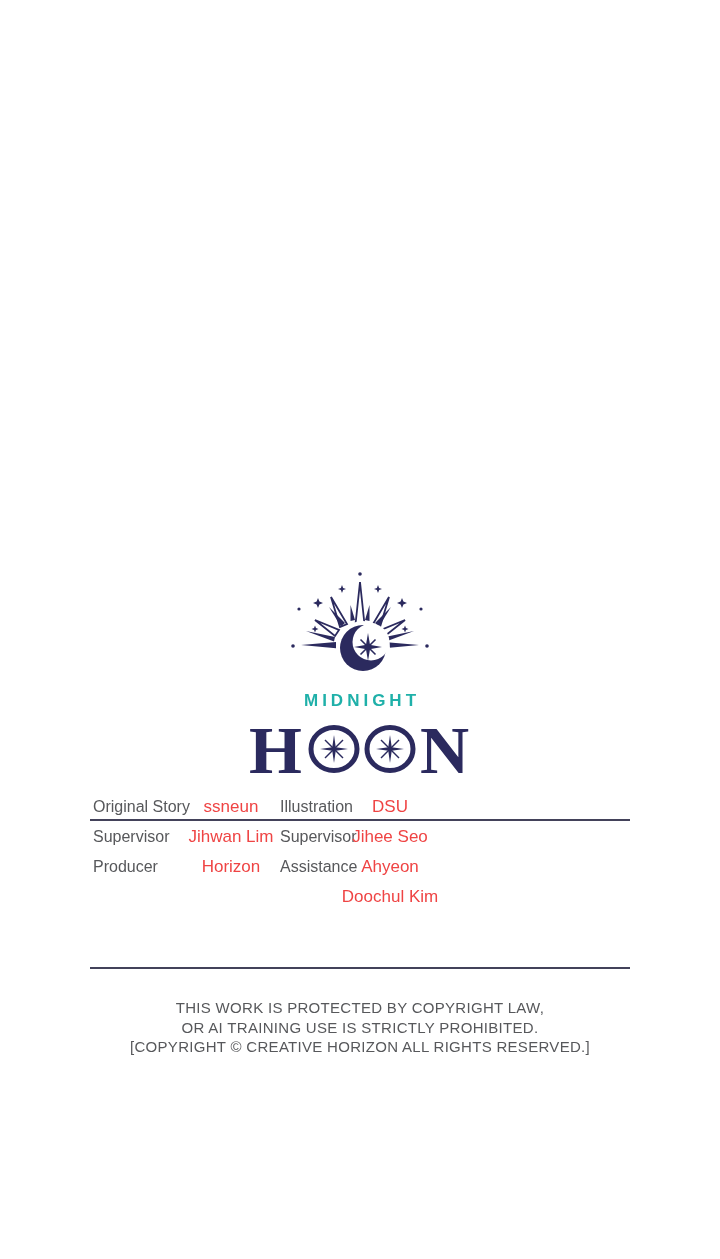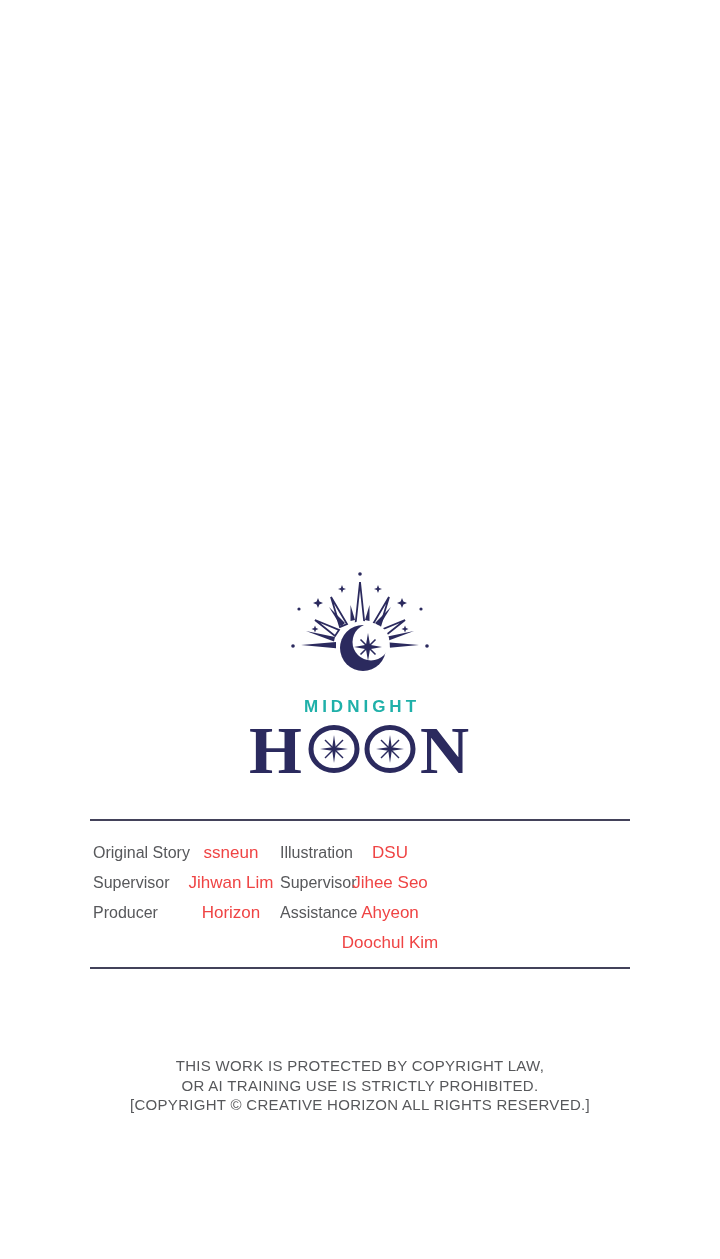--- a/index.html
+++ b/index.html
@@ -6,49 +6,49 @@
   .page{position:relative;width:720px;height:1259px;background:#ffffff;overflow:hidden;
         font-family:"Liberation Sans",sans-serif;margin:0 auto;}
 
   
   .logo{position:absolute;top:569px;left:50%;transform:translateX(-50%);
         width:148px;height:110px;}
 
   
   .subtitle{position:absolute;top:692px;left:0;width:720px;text-align:center;
             color:#1fb0a9;font-size:17px;font-weight:700;letter-spacing:4px;padding-left:4px;
-            box-sizing:border-box;line-height:17px;margin-top:6px;}
+            box-sizing:border-box;line-height:17px;}
 
   
   .title{position:absolute;top:716px;left:0;width:720px;display:flex;
          justify-content:center;align-items:baseline;gap:4px;
          font-family:"Liberation Serif",serif;font-weight:700;color:#2b2a5e;
          font-size:68px;line-height:1;letter-spacing:2px;}
   .title .o-star{width:52px;height:48px;margin-bottom:-2px;}
 
   
   .rule{position:absolute;left:90px;width:540px;height:2px;background:#43425a;}
   .rule-top{top:819px;}
   .rule-bottom{top:967px;}
 
   
-  .credits{position:absolute;top:838px;left:90px;width:540px;height:122px;}
+  .credits{position:absolute;top:792px;left:90px;width:540px;height:122px;}
   .stack{position:absolute;top:0;}
   .cell{height:30px;line-height:30px;white-space:nowrap;}
   .lbl{color:#57585b;font-size:16px;}
   .val{color:#ef4444;font-size:17px;text-align:center;}
   .c1l{left:3px;}
   .c1v{left:96px;width:90px;}
   .c2l{left:190px;}
   .c2v{left:240px;width:120px;}
   .c3l{left:370px;}
   .c3v{left:444px;width:110px;}
 
   
-  .copyright{position:absolute;top:1056px;left:0;width:720px;text-align:center;
+  .copyright{position:absolute;top:998px;left:0;width:720px;text-align:center;
              color:#57585b;font-size:15px;line-height:19.6px;letter-spacing:0.3px;}
 
   .navy{fill:#2b2a5e;}
   .navy-stroke{stroke:#2b2a5e;}
 </style>
 </head>
 <body>
 
 <div class="page">
 

